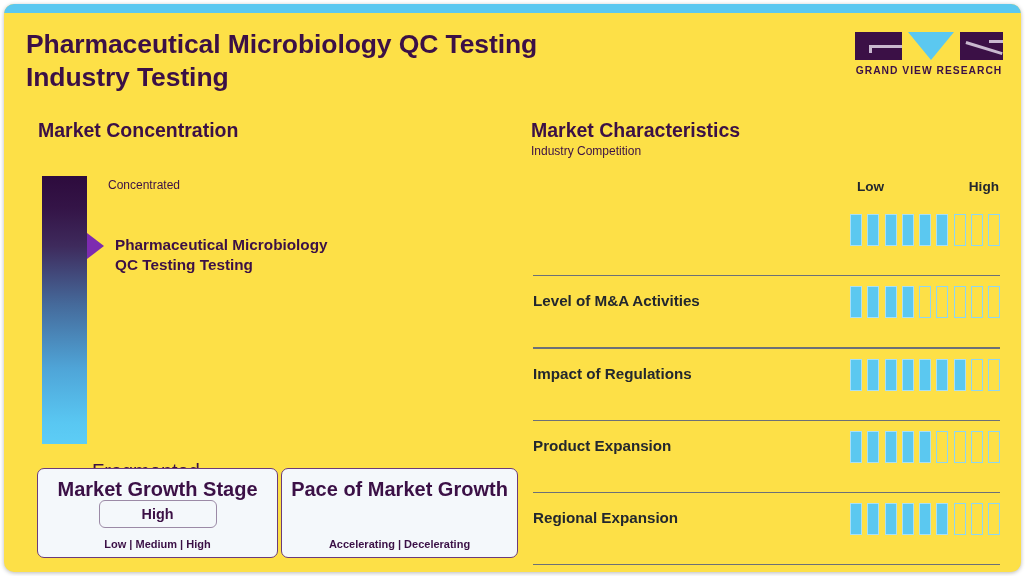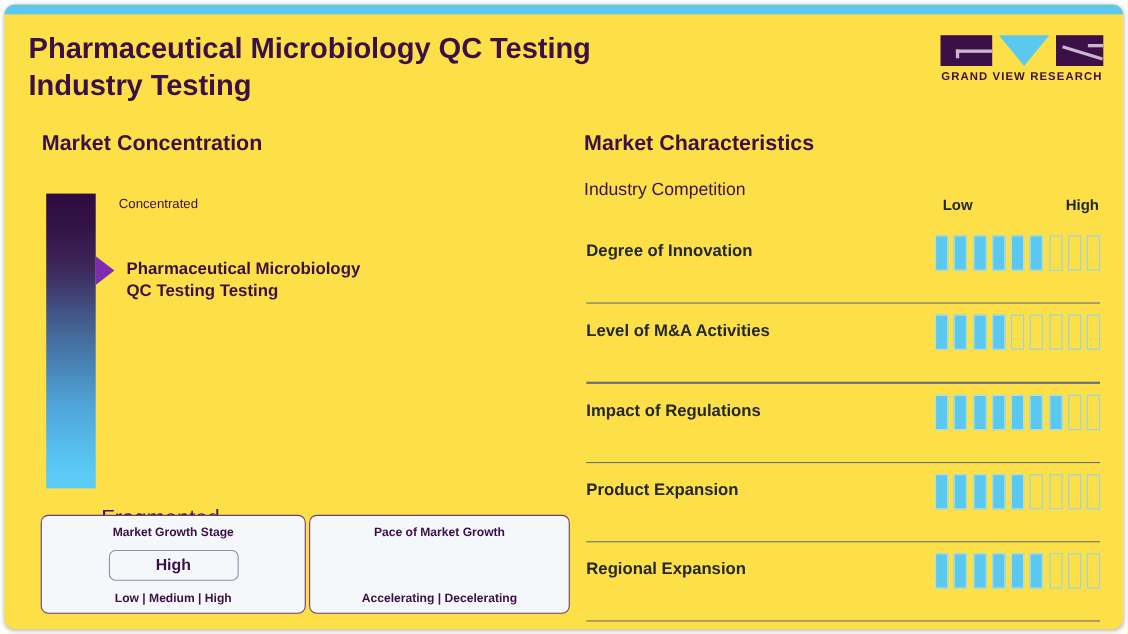--- a/index.html
+++ b/index.html
@@ -128,22 +128,22 @@
     position: absolute;
     font-size: 19.5px;
     font-weight: bold;
     color: #3b1046;
   }
   #mc-heading { left: 34px; top: 115px; }
   #mchar-heading { left: 527px; top: 115px; }
   #mchar-sub {
     position: absolute;
     left: 527px;
-    top: 160px;
-    font-size: 16px;
+    top: 140px;
+    font-size: 12px;
     color: #3b1046;
   }
 
   
   #gradient-bar {
     position: absolute;
     left: 38px;
     top: 172px;
     width: 45px;
     height: 268px;
@@ -201,21 +201,21 @@
     border-radius: 7px;
     background: #f4f8fb;
   }
   #box-growth-stage { left: 33px; width: 239px; }
   #box-growth-pace  { left: 277px; width: 235px; }
   .info-box .box-title {
     position: absolute;
     left: 0; top: 9px;
     width: 100%;
     text-align: center;
-    font-size: 11px;
+    font-size: 20px;
     font-weight: bold;
     color: #3b1046;
   }
   .info-box .box-value {
     position: absolute;
     left: 50%;
     top: 31px;
     transform: translateX(-50%);
     min-width: 118px;
     padding: 5px 14px;
@@ -359,21 +359,20 @@
   <div class="section-heading" id="mchar-heading">Market Characteristics</div>
   <div id="mchar-sub">Industry Competition</div>
 
   <div id="char-scale-labels">
     <span class="scale-low">Low</span>
     <span class="scale-high">High</span>
   </div>
 
   <div id="char-rows">
       <div class="char-row">
-        <div class="char-label">Degree of Innovation</div>
         <div class="char-bars">
           <span class="bar filled"></span>
           <span class="bar filled"></span>
           <span class="bar filled"></span>
           <span class="bar filled"></span>
           <span class="bar filled"></span>
           <span class="bar filled"></span>
           <span class="bar empty"></span>
           <span class="bar empty"></span>
           <span class="bar empty"></span>

